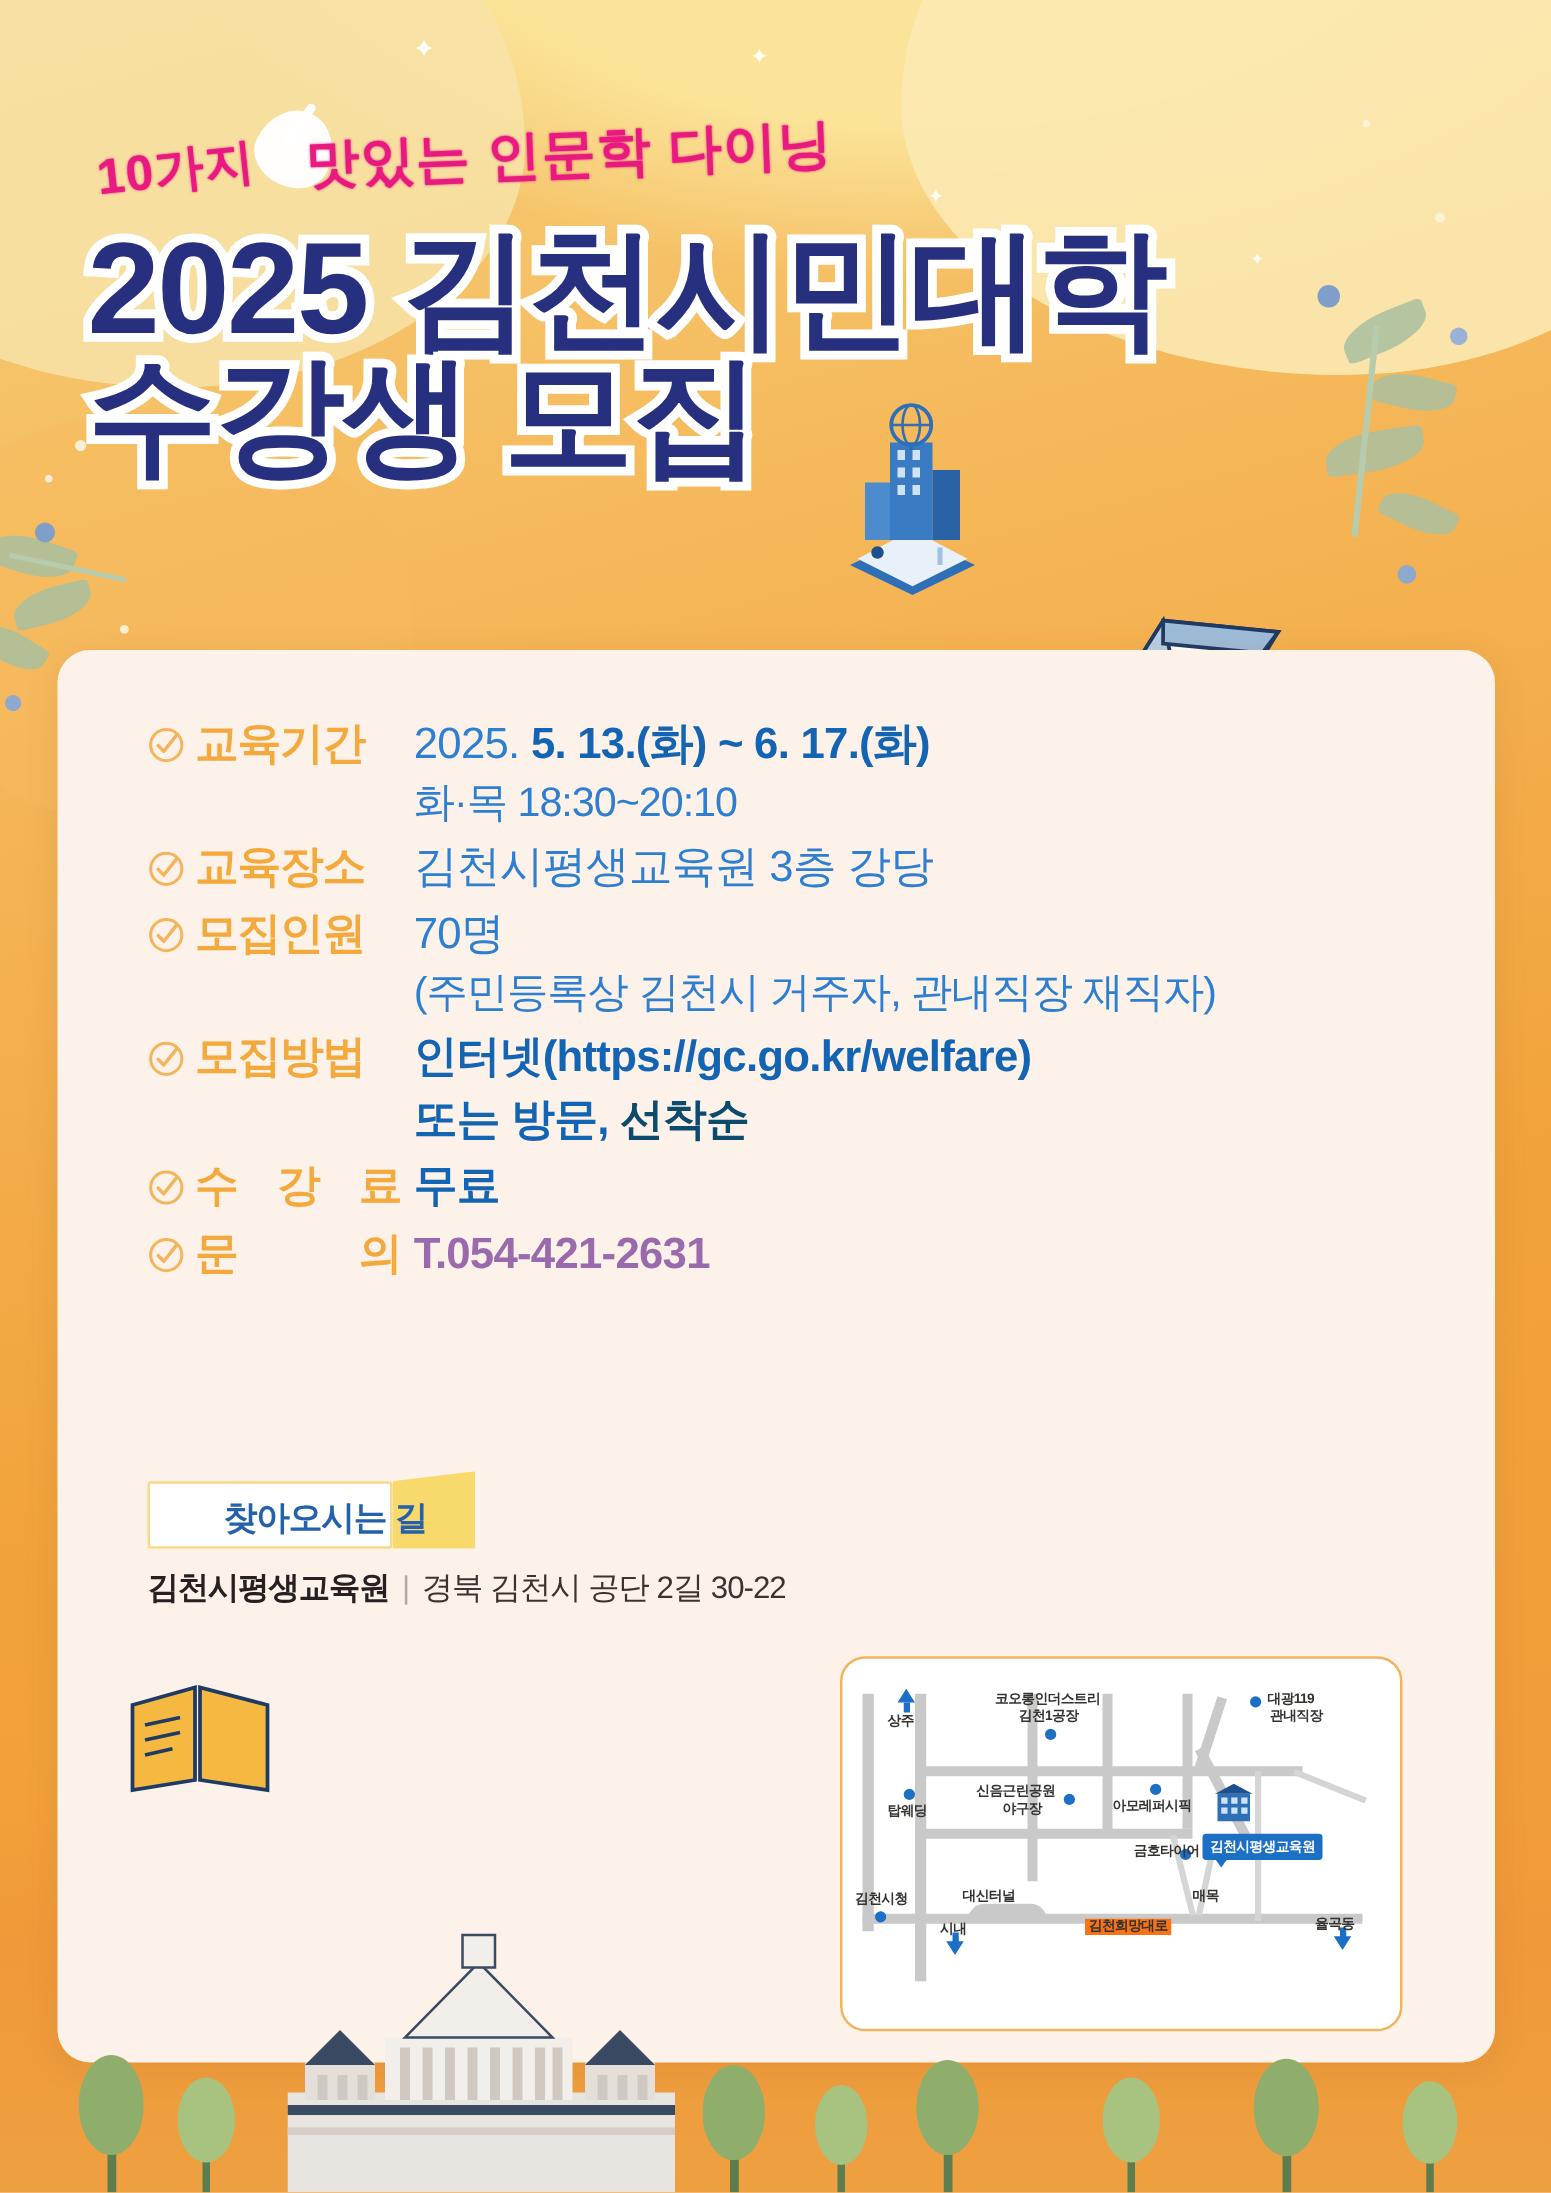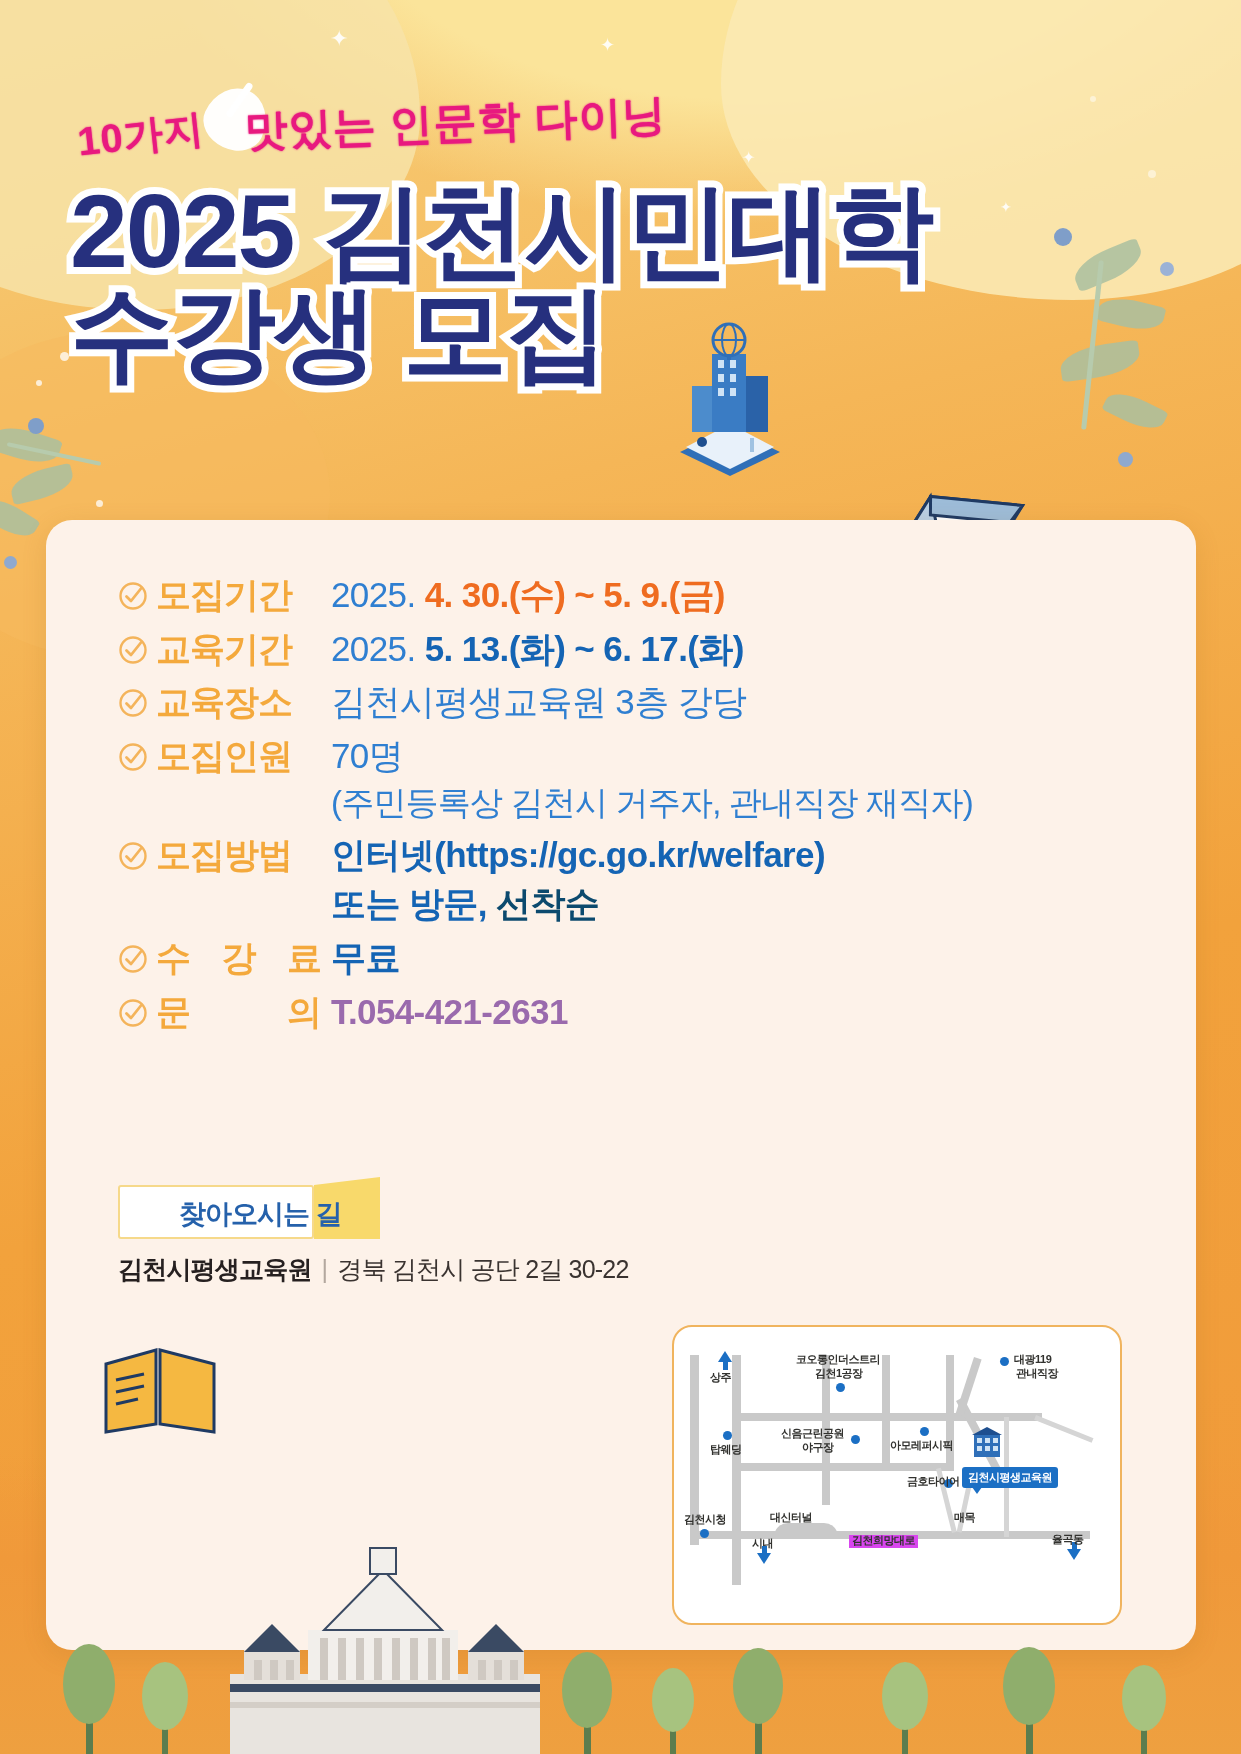--- a/index.html
+++ b/index.html
@@ -208,39 +208,30 @@
   <path d="M78,24 L166,52 L150,66 L74,42 Z" fill="#9dbcd8" stroke="#1f3a63" stroke-width="3"></path>
   <line x1="104" y1="74" x2="138" y2="86" stroke="#1f3a63" stroke-width="3"></line>
   <line x1="98" y1="84" x2="132" y2="96" stroke="#1f3a63" stroke-width="3"></line>
   <line x1="92" y1="94" x2="126" y2="106" stroke="#1f3a63" stroke-width="3"></line>
 </svg>
 
 <div class="card"></div>
 
 <div class="info">
 
-  <div class="row">
-    <svg class="check" viewBox="0 0 30 30">
-      <circle cx="15" cy="15" r="12.5" fill="none" stroke="#f4b45b" stroke-width="2.4"></circle>
-      <path d="M8.5,15.5 L13,20 L23,7.5" fill="none" stroke="#f4b45b" stroke-width="2.8" stroke-linecap="round" stroke-linejoin="round"></path>
-    </svg>
-    <div class="label">모집기간</div>
-    <div>
-      <div class="value"><span class="v-blue-light">2025. </span><span class="v-orange">4. 30.(수) ~ 5. 9.(금)</span></div>
-    </div>
-  </div>
 
   <div class="row">
     <svg class="check" viewBox="0 0 30 30">
       <circle cx="15" cy="15" r="12.5" fill="none" stroke="#f4b45b" stroke-width="2.4"></circle>
       <path d="M8.5,15.5 L13,20 L23,7.5" fill="none" stroke="#f4b45b" stroke-width="2.8" stroke-linecap="round" stroke-linejoin="round"></path>
     </svg>
     <div class="label">교육기간</div>
     <div>
       <div class="value"><span class="v-blue-light">2025. </span><span class="v-blue">5. 13.(화) ~ 6. 17.(화)</span></div>
+      <div class="sub-line">화·목 18:30~20:10</div>
     </div>
   </div>
 
   <div class="row">
     <svg class="check" viewBox="0 0 30 30">
       <circle cx="15" cy="15" r="12.5" fill="none" stroke="#f4b45b" stroke-width="2.4"></circle>
       <path d="M8.5,15.5 L13,20 L23,7.5" fill="none" stroke="#f4b45b" stroke-width="2.8" stroke-linecap="round" stroke-linejoin="round"></path>
     </svg>
     <div class="label">교육장소</div>
     <div>
@@ -365,21 +356,21 @@
   <div class="mlabel" style="left:141px;top:40px;">김천1공장</div>
   <div class="mlabel" style="left:36px;top:116px;">탑웨딩</div>
   <div class="mlabel" style="left:107px;top:100px;">신음근린공원</div>
   <div class="mlabel" style="left:128px;top:114px;">야구장</div>
   <div class="mlabel" style="left:216px;top:112px;">아모레퍼시픽</div>
   <div class="mlabel" style="left:211px;top:148px;margin-left:22px;">금호타이어</div>
   <div class="mlabel" style="left:340px;top:26px;">대광119</div>
   <div class="mlabel" style="left:342px;top:40px;">관내직장</div>
   <div class="mlabel" style="left:10px;top:186px;">김천시청</div>
   <div class="mlabel" style="left:96px;top:184px;">대신터널</div>
-  <div class="mlabel" style="left:175px;top:208px;background:#d946ef;padding:0 3px;font-family:Liberation Mono, monospace;">김천희망대로</div>
+  <div class="mlabel" style="left:194px;top:208px;background:#f97316;padding:0 3px;">김천희망대로</div>
   <div class="mlabel" style="left:280px;top:184px;">매목</div>
   <div class="mlabel" style="left:78px;top:210px;">시내</div>
   <div class="mlabel" style="left:378px;top:206px;">율곡동</div>
 </div>
 
 <svg class="book-bl" viewBox="0 0 120 95">
   <path d="M6,24 L56,10 L56,84 L6,92 Z" fill="#f5b841" stroke="#1f3a63" stroke-width="3"></path>
   <path d="M114,24 L60,10 L60,84 L114,92 Z" fill="#f5b841" stroke="#1f3a63" stroke-width="3"></path>
   <line x1="16" y1="40" x2="44" y2="34" stroke="#1f3a63" stroke-width="3"></line>
   <line x1="16" y1="52" x2="44" y2="46" stroke="#1f3a63" stroke-width="3"></line>

